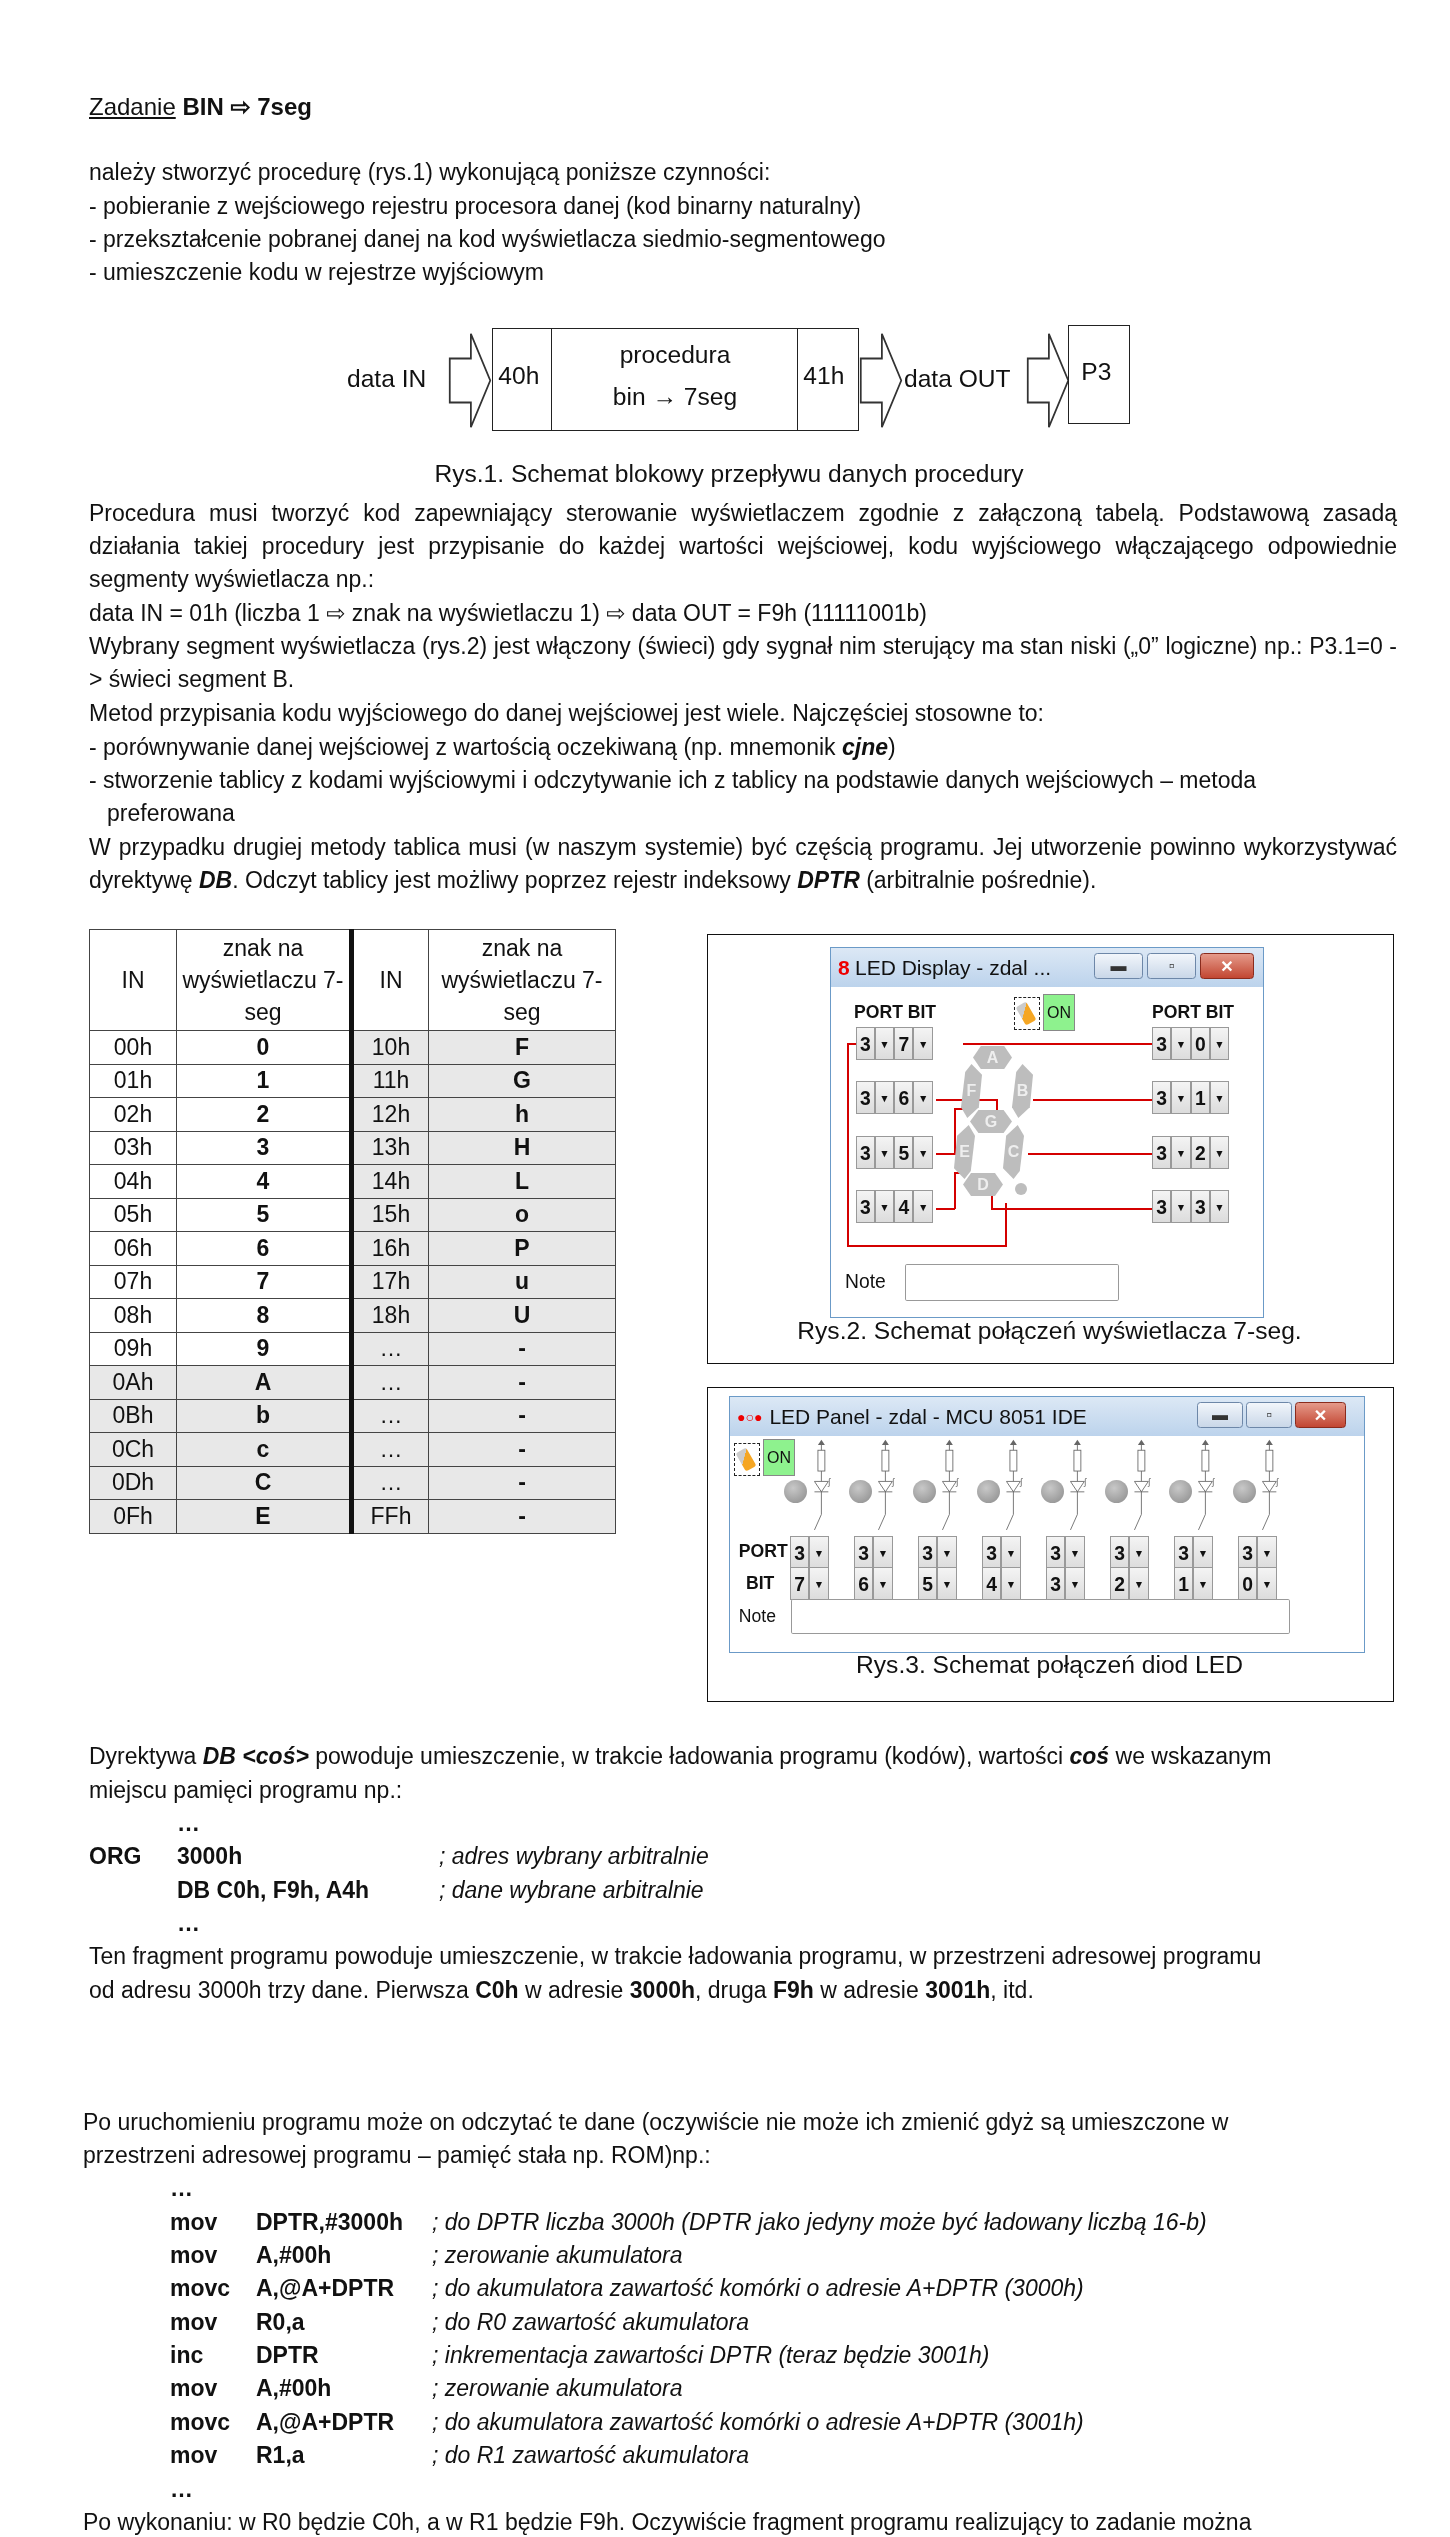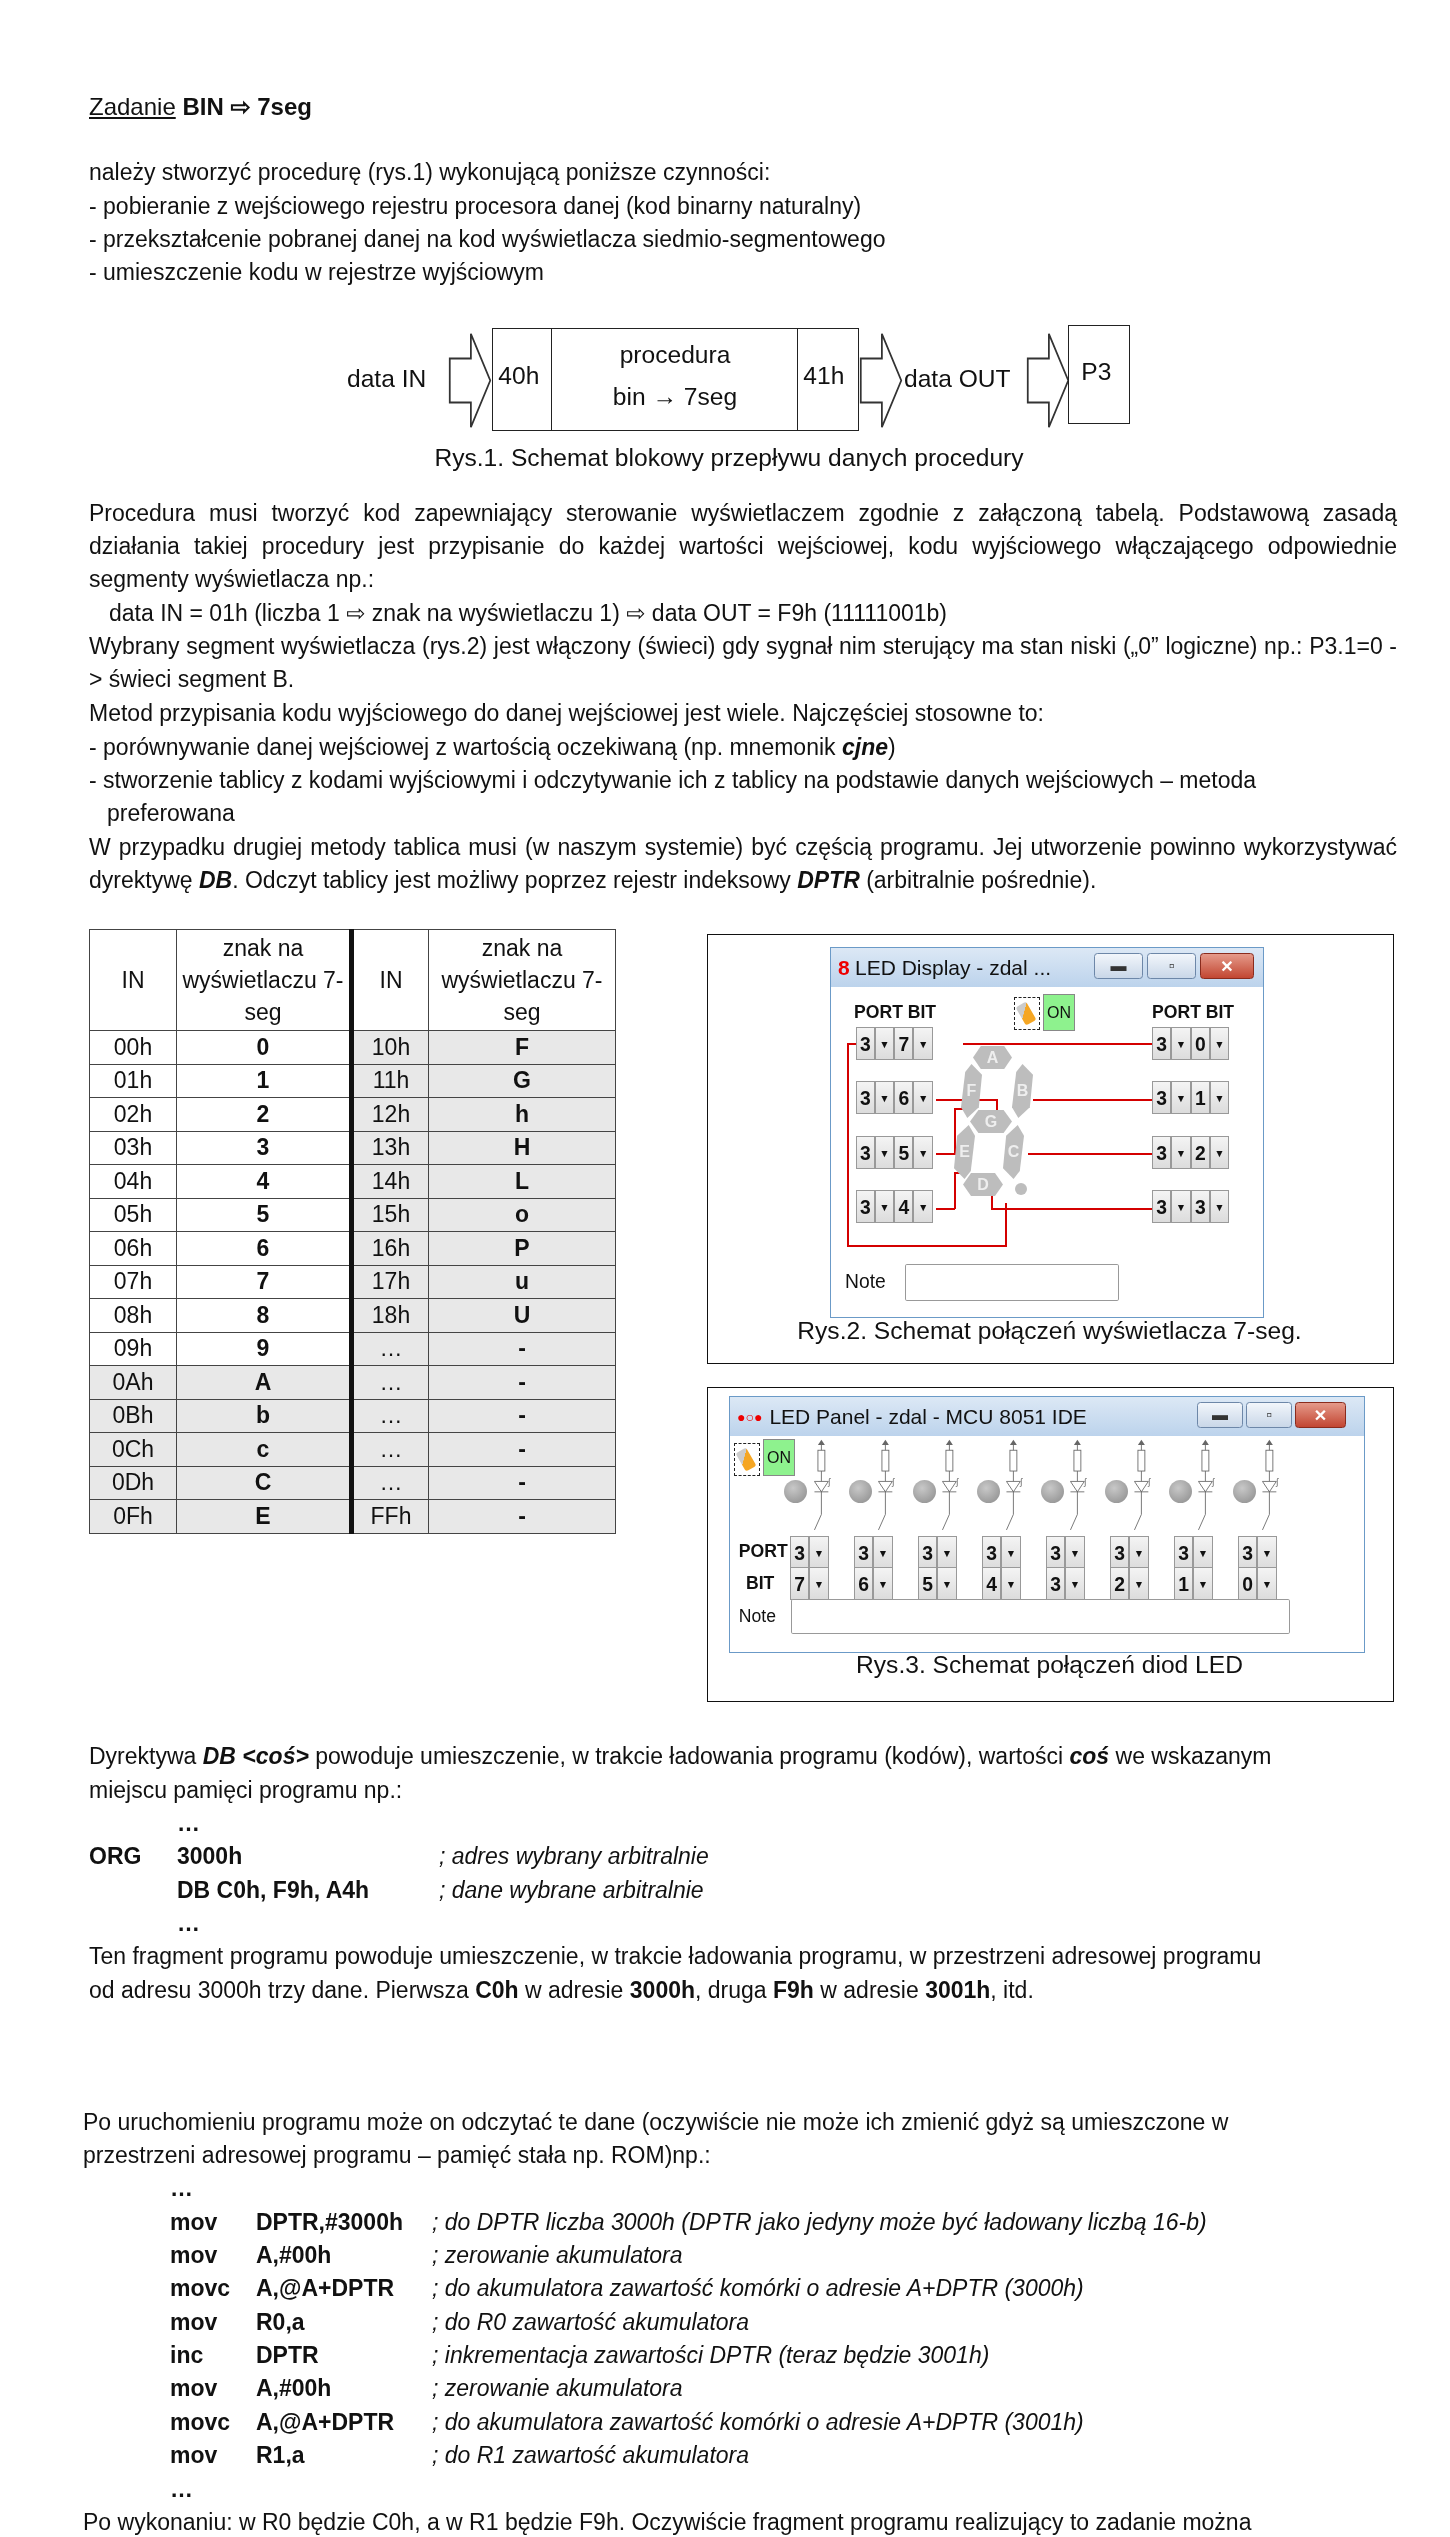--- a/index.html
+++ b/index.html
@@ -73,25 +73,25 @@
   <svg class="arrow" style="left:859px;top:332px;" width="44" height="97" viewBox="0 0 50 110">
     <polygon points="2,30 26,30 26,2 48,55 26,108 26,80 2,80" fill="#fff" stroke="#333" stroke-width="2"></polygon>
   </svg>
   <div class="lbl" style="left:904px;top:364px;">data OUT</div>
   <svg class="arrow" style="left:1026px;top:332px;" width="44" height="97" viewBox="0 0 50 110">
     <polygon points="2,30 26,30 26,2 48,55 26,108 26,80 2,80" fill="#fff" stroke="#333" stroke-width="2"></polygon>
   </svg>
   <div class="box" style="left:1068px;top:325px;width:60px;height:97px;">
     <div style="position:absolute;left:12.3px;top:32px;font-size:24.6px;">P3</div>
   </div>
-  <div class="caption" style="left:325px;width:808px;top:444px;">Rys.1. Schemat blokowy przepływu danych procedury</div>
+  <div class="caption" style="left:325px;width:808px;top:460px;">Rys.1. Schemat blokowy przepływu danych procedury</div>
 </div>
 
 <div class="just" style="top:497px;">Procedura musi tworzyć kod zapewniający sterowanie wyświetlaczem zgodnie z załączoną tabelą. Podstawową zasadą działania takiej procedury jest przypisanie do każdej wartości wejściowej, kodu wyjściowego włączającego odpowiednie segmenty wyświetlacza np.:</div>
-<div class="line" style="top:597px;margin-left:20px;">data IN = 01h (liczba 1 ⇨ znak na wyświetlaczu 1) ⇨ data OUT = F9h (11111001b)</div>
+<div class="line" style="top:597px;">data IN = 01h (liczba 1 ⇨ znak na wyświetlaczu 1) ⇨ data OUT = F9h (11111001b)</div>
 <div class="just" style="top:630px;">Wybrany segment wyświetlacza (rys.2) jest włączony (świeci) gdy sygnał nim sterujący ma stan niski („0” logiczne) np.: P3.1=0 -&gt; świeci segment B.</div>
 <div class="line" style="top:697px;">Metod przypisania kodu wyjściowego do danej wejściowej jest wiele. Najczęściej stosowne to:</div>
 <div class="line" style="top:731px;">
   <span>- porównywanie danej wejściowej z wartością oczekiwaną (np. mnemonik </span><b><i>cjne</i></b><span>)</span>
 </div>
 <div class="just" style="top:764px;">- stworzenie tablicy z kodami wyjściowymi i odczytywanie ich z tablicy na podstawie danych wejściowych – metoda</div>
 <div class="line" style="top:797px;left:107px;">preferowana</div>
 <div class="just" style="top:831px;">
   <span>W przypadku drugiej metody tablica musi (w naszym systemie) być częścią programu. Jej utworzenie powinno wykorzystywać dyrektywę </span><b><i>DB</i></b><span>. Odczyt tablicy jest możliwy poprzez rejestr indeksowy </span><b><i>DPTR</i></b><span> (arbitralnie pośrednie).</span>
 </div>

